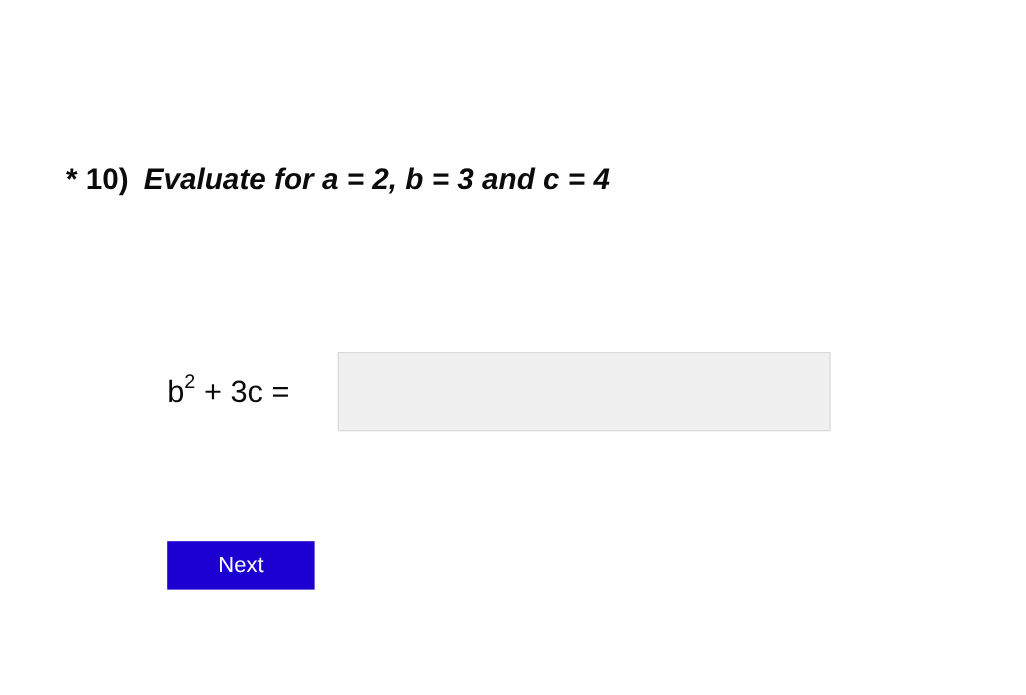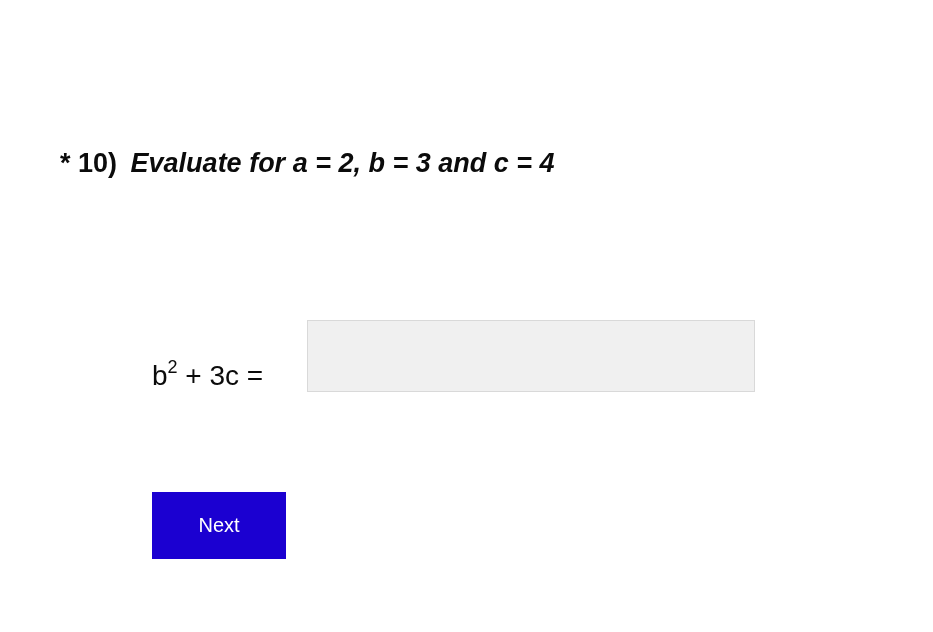--- a/index.html
+++ b/index.html
@@ -36,21 +36,21 @@
     .instr {
       font-style: italic;
       font-weight: bold;
       margin-left: 6px;
     }
     .expr-row {
       position: absolute;
       left: 152px;
       top: 320px;
       display: flex;
-      align-items: flex-end;
+      align-items: center;
       gap: 32px;
     }
     .expr {
       font-size: 28px;
       color: #0b0b0b;
       font-weight: 400;
       white-space: nowrap;
       margin-right: 12px;
     }
     .expr sup {
@@ -67,21 +67,21 @@
       outline: none;
       font-size: 22px;
       padding: 0 12px;
       color: #0b0b0b;
     }
     .next-btn {
       position: absolute;
       left: 152px;
       top: 492px;
       width: 134px;
-      height: 67px;
+      height: 44px;
       background: #1b00d1;
       color: #ffffff;
       border: none;
       font-size: 20px;
       font-weight: 400;
       cursor: pointer;
       font-family: inherit;
     }
   </style>
 </head>

